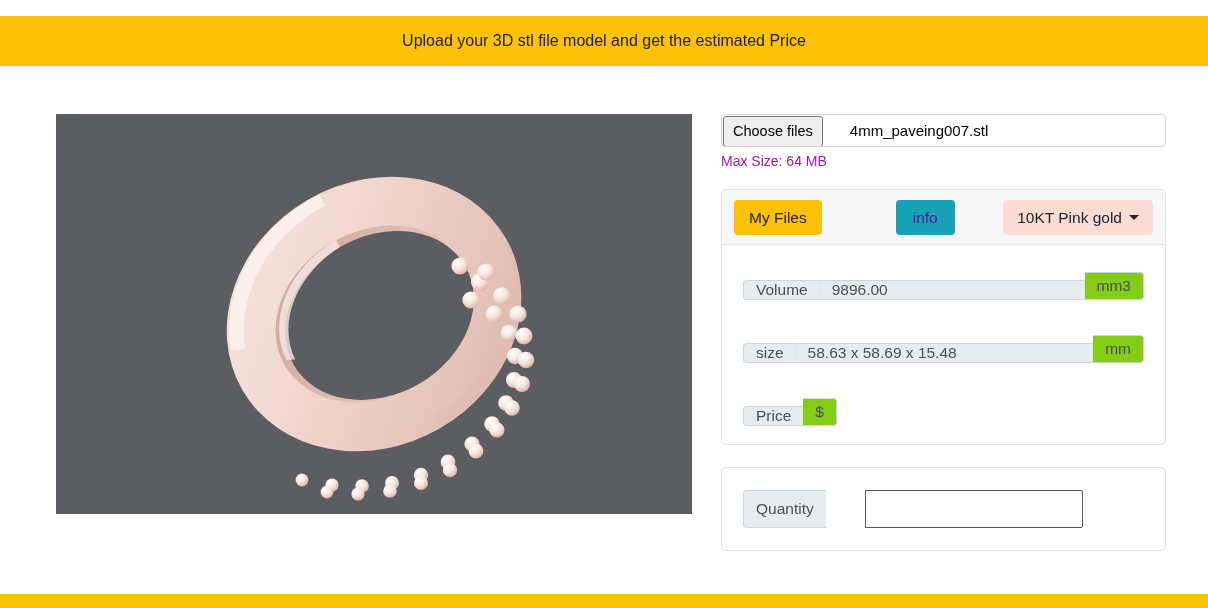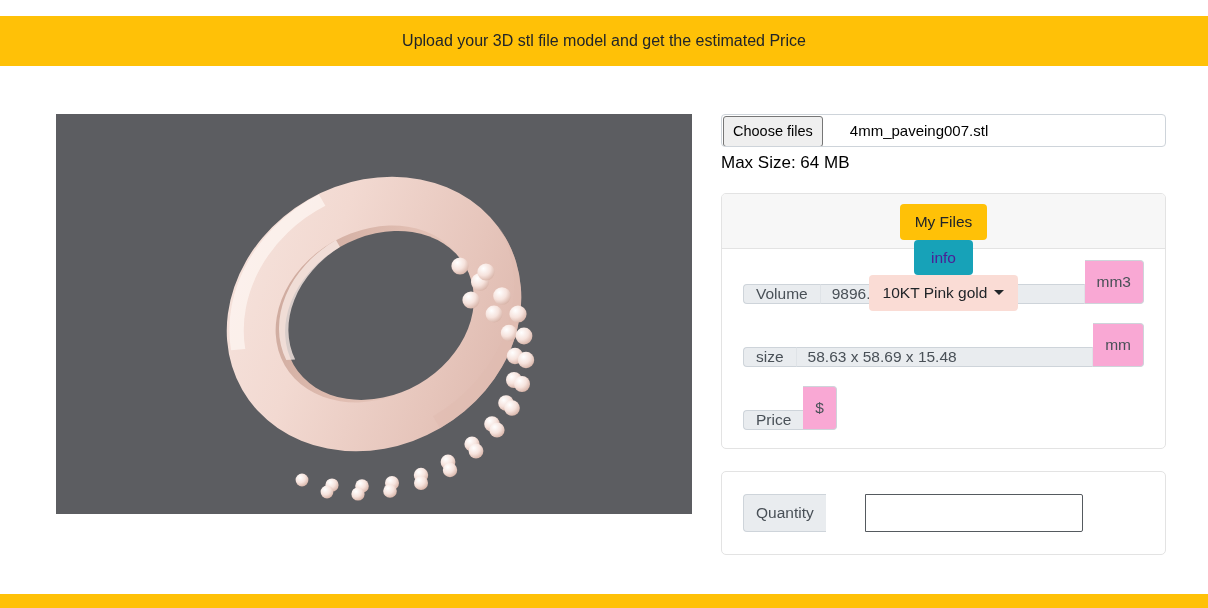--- a/index.html
+++ b/index.html
@@ -76,41 +76,40 @@
   .file-name {
     flex: 1;
     display: flex; align-items: center;
     padding-left: 6px;
     font-size: 15px;
     color: #000;
     overflow: hidden; white-space: nowrap;
   }
   .max-size {
     margin-top: 6px;
-    font-size: 17px;
-    color: #000000;
+    font-size: 14px;
+    color: #a21caf;
   }
 
   
   .card {
     width: 445px;
     background: #fff;
     border: 1px solid #e3e3e3;
     border-radius: 5px;
     margin-top: 20px;
     overflow: hidden;
   }
   .card-header {
     background: #f7f7f7;
     border-bottom: 1px solid #e3e3e3;
     padding: 10px 12px 9px 12px;
     display: flex; align-items: center;
     position: relative;
     height: 55px;
-    flex-direction: column;
   }
   .btn {
     border: none;
     border-radius: 4px;
     font-size: 15.5px;
     line-height: 1;
     padding: 10px 15px;
     cursor: pointer;
     font-family: inherit;
     white-space: nowrap;
@@ -160,22 +159,22 @@
     background: #e9ecef;
     border: 1px solid #ced4da;
     border-left: 1px solid #dfe3e7;
     border-right: 1px solid #dfe3e7;
     font-size: 15.5px;
     color: #495057;
     overflow: hidden; white-space: nowrap;
   }
   .ig-unit {
     display: flex; align-items: center;
-    padding: 12px 12px;
-    background: #f9a8d4;
+    padding: 4px 12px;
+    background: #84cc16;
     border: 1px solid #ced4da;
     border-left: none;
     border-radius: 0 4px 4px 0;
     font-size: 15.5px;
     color: #495057;
     white-space: nowrap;
   }
 
   
   .qty-card { margin-top: 22px; }

